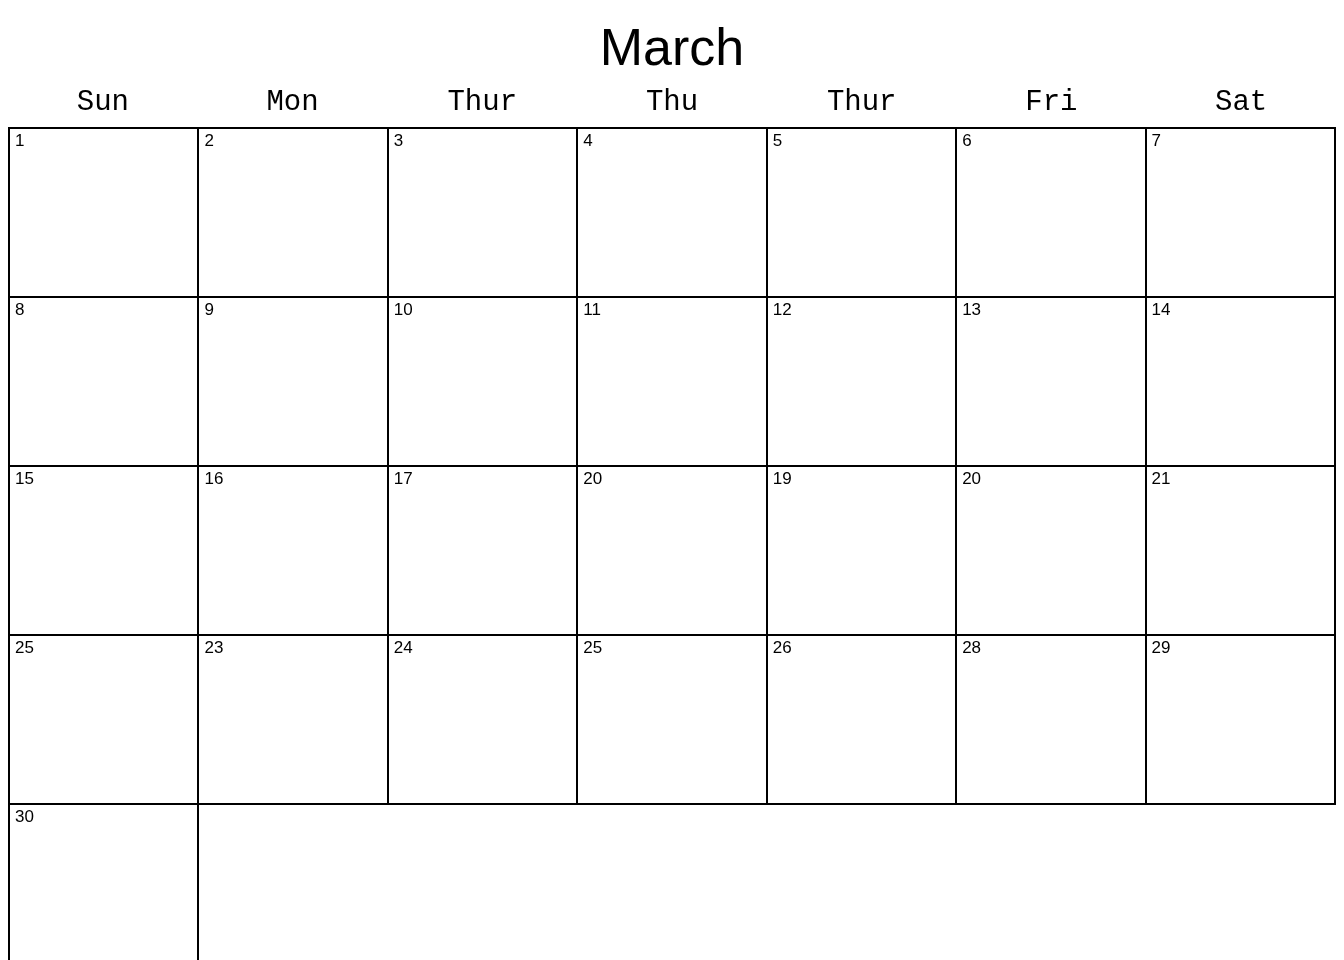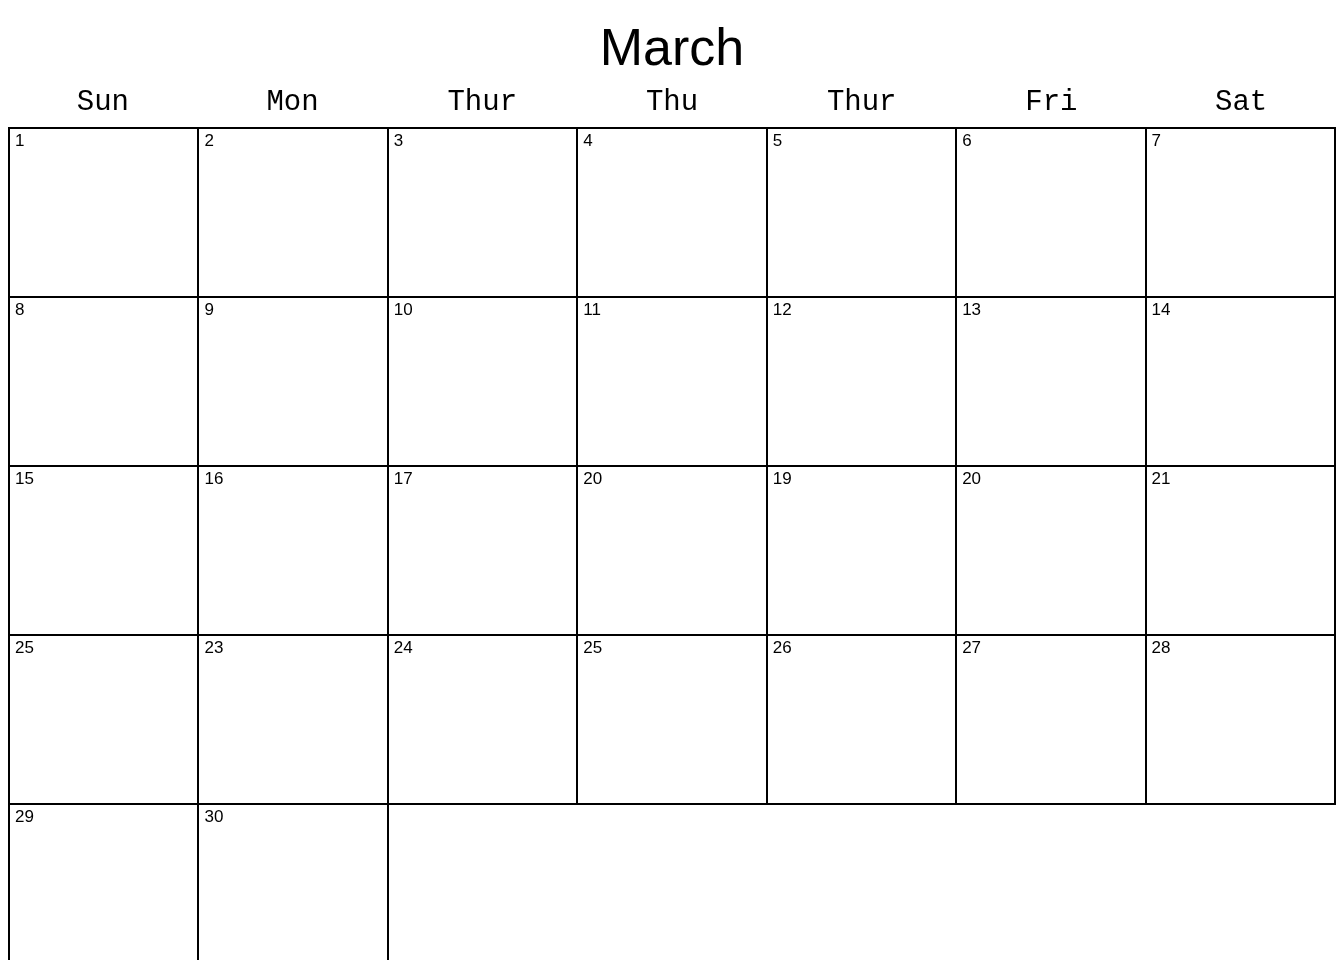--- a/index.html
+++ b/index.html
@@ -174,23 +174,20 @@
     <div class="day-cell">
         <span class="day-number">24</span>
       </div>
     <div class="day-cell">
         <span class="day-number">25</span>
       </div>
     <div class="day-cell">
         <span class="day-number">26</span>
       </div>
     <div class="day-cell">
-        <span class="day-number">27</span>
-      </div>
-    <div class="day-cell">
         <span class="day-number">28</span>
       </div>
 
     <div class="day-cell">
         <span class="day-number">29</span>
       </div>
     <div class="day-cell">
         <span class="day-number">30</span>
       </div>
     <div class="day-cell empty"></div>

